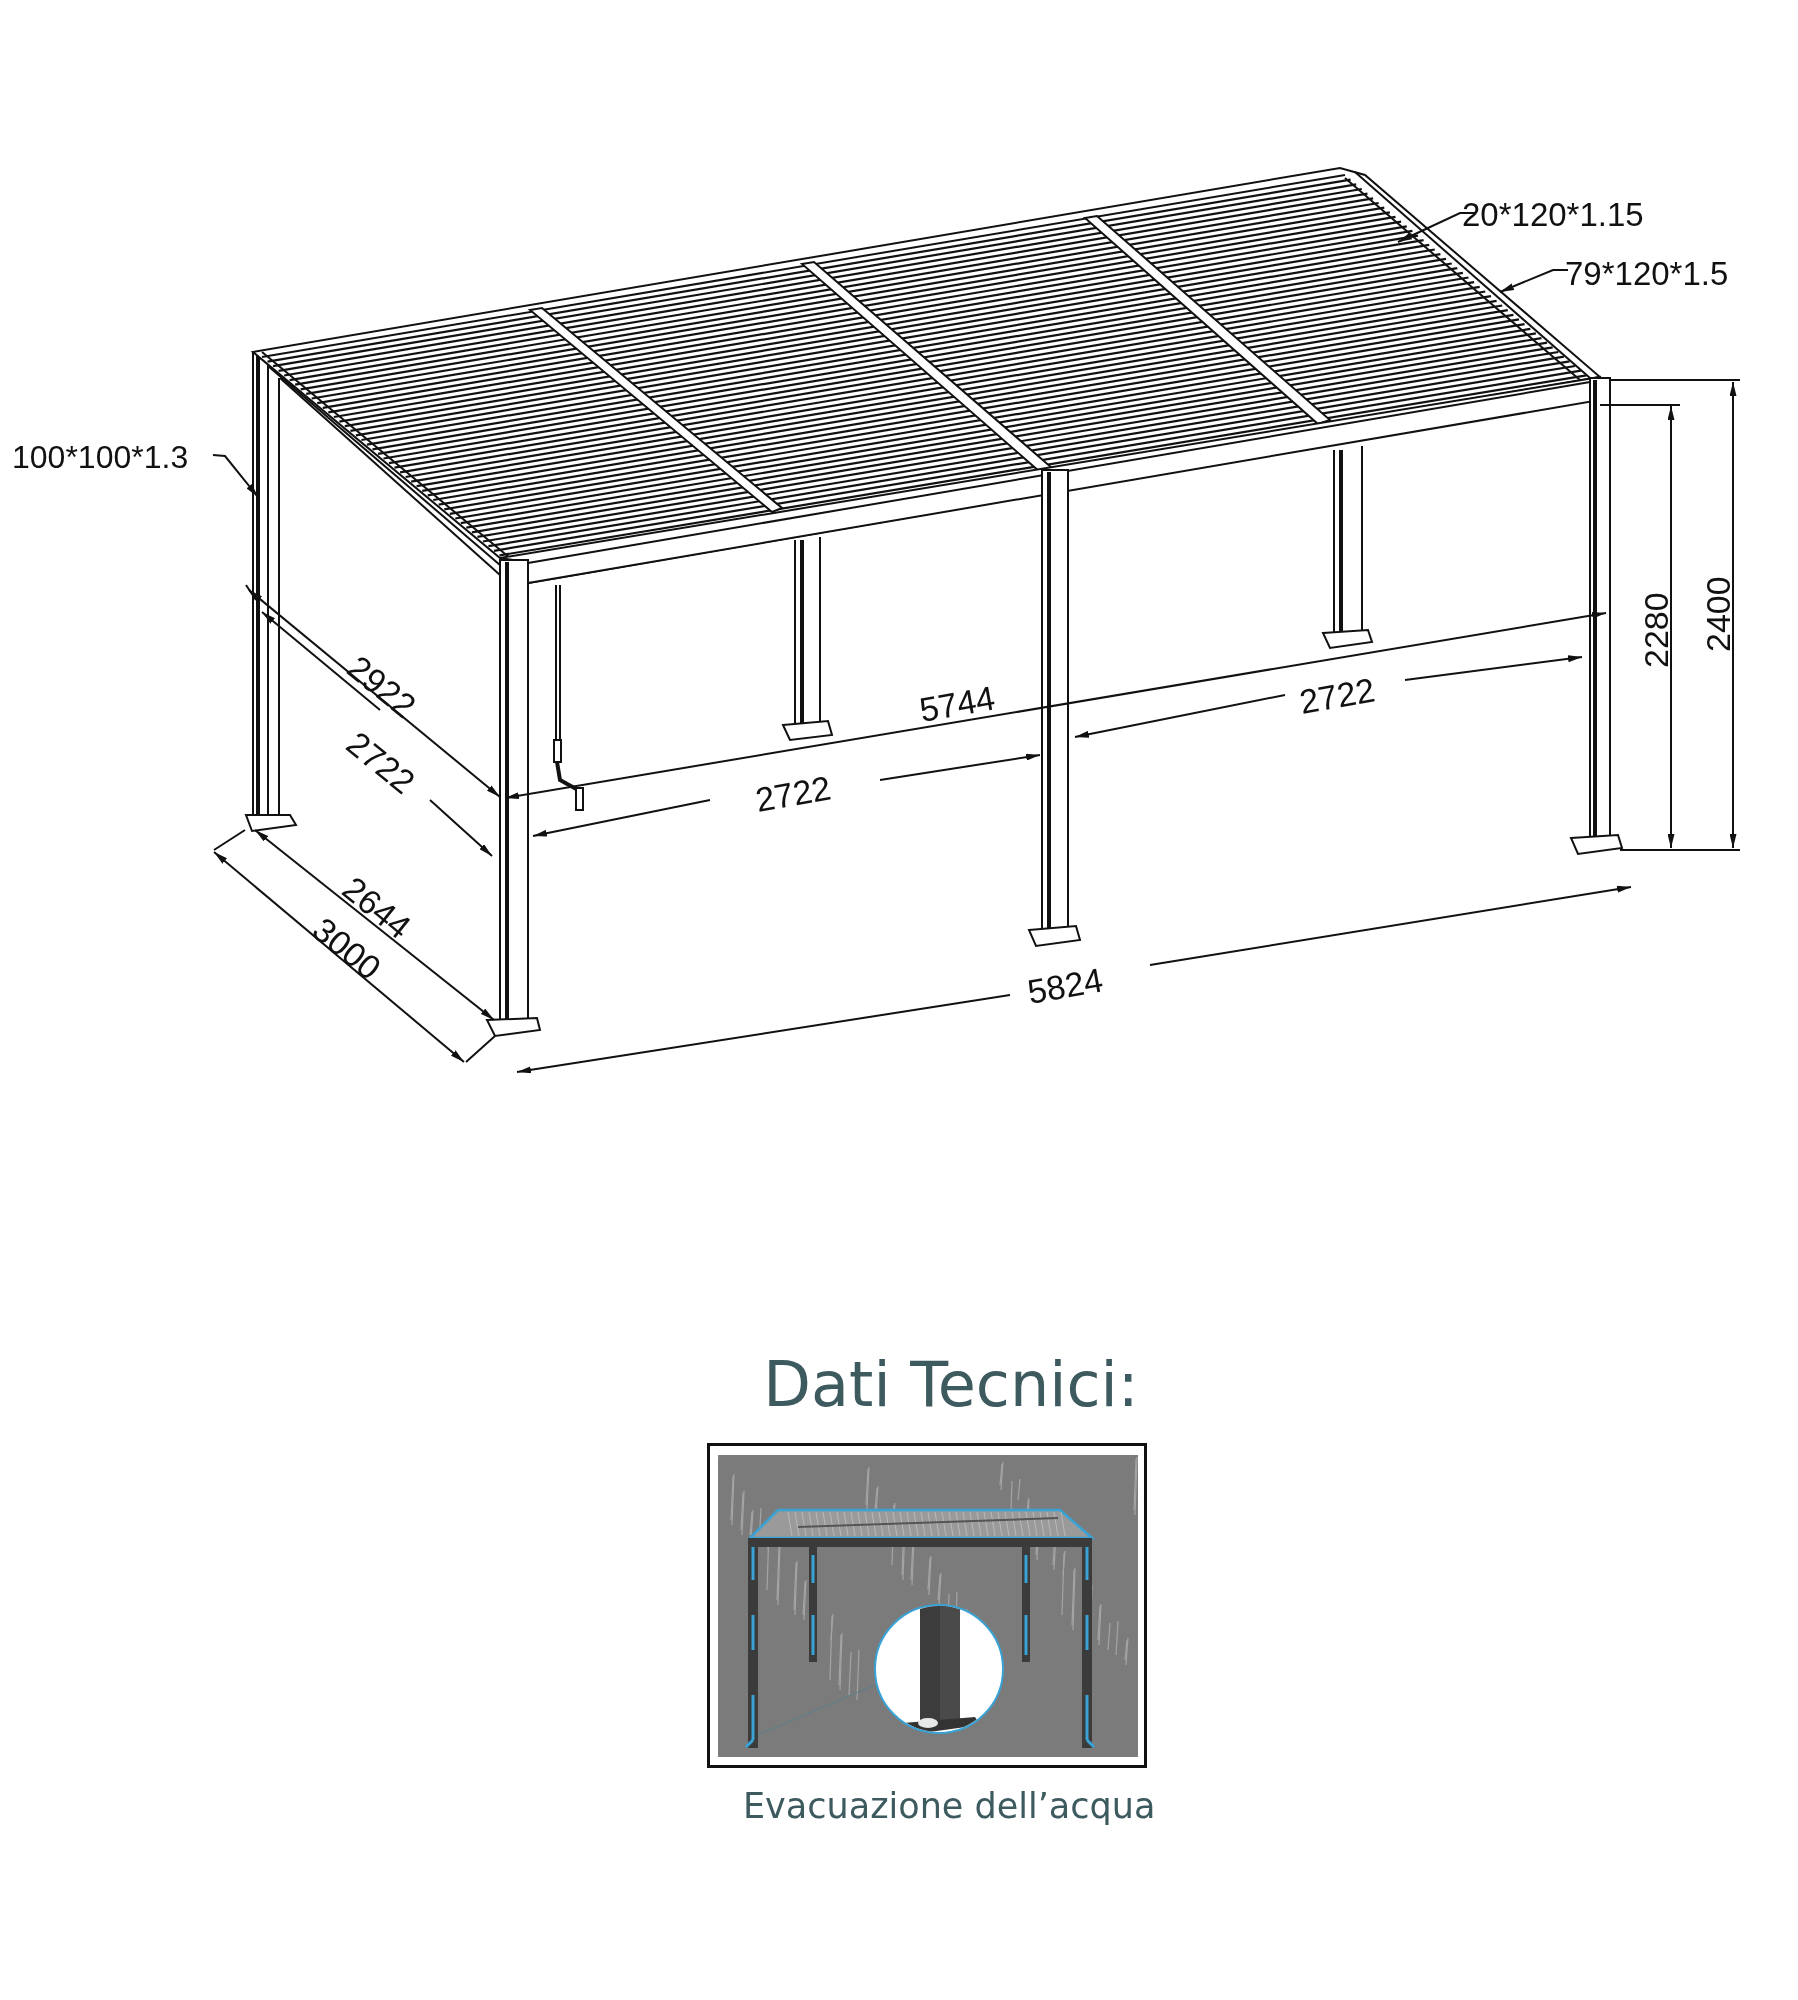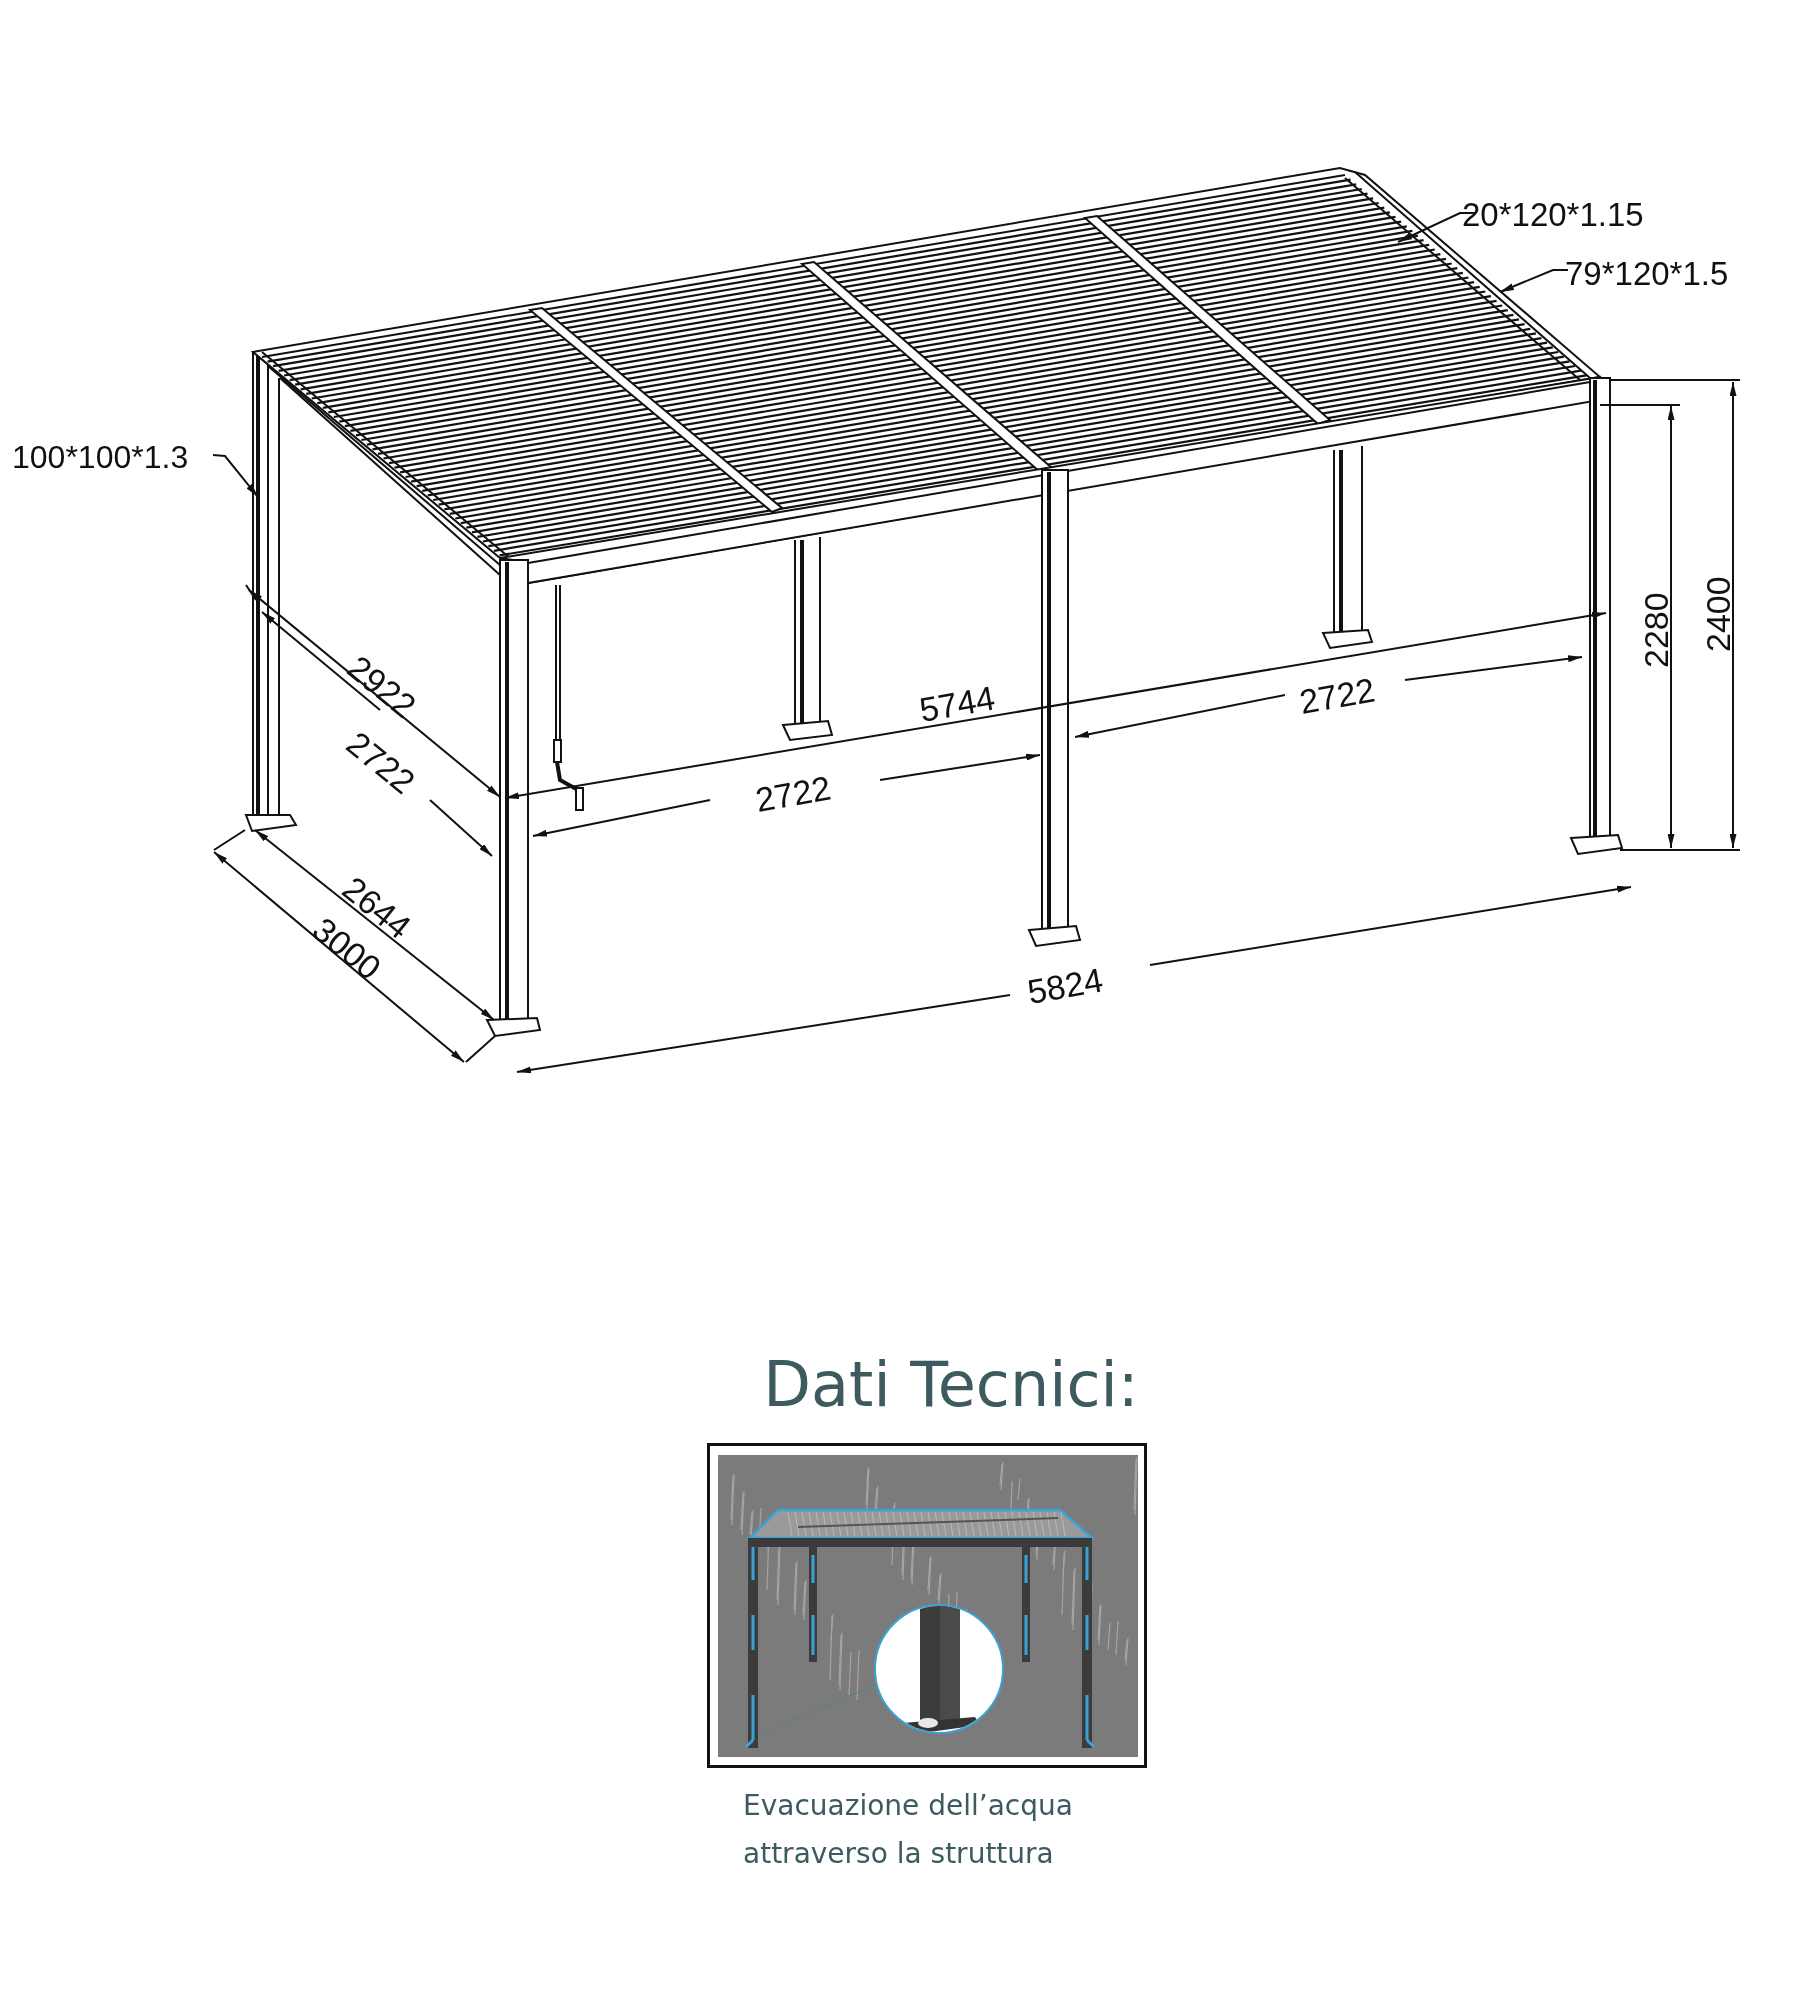--- a/index.html
+++ b/index.html
@@ -11,21 +11,21 @@
     font-family: "DejaVu Sans", sans-serif; font-size: 62px; color: #3d5a5f; letter-spacing: 0px;
     font-weight: normal; margin-left: 52px;
   }
   .inset {
     position: absolute; left: 707px; top: 1443px; width: 440px; height: 325px;
     box-sizing: border-box; border: 3px solid #111; background: #fff;
   }
   .inset svg { position: absolute; left: 8px; top: 9px; }
   .caption {
     position: absolute; left: 743px; top: 1782px; width: 520px;
-    font-family: "DejaVu Sans", sans-serif; font-size: 28px; line-height: 48px; color: #3d5a5f;
+    font-family: "DejaVu Sans", sans-serif; font-size: 35px; line-height: 48px; color: #3d5a5f;
   }
   .caption div { white-space: nowrap; }
 </style>
 </head>
 <body>
 
 <svg id="drawing" width="1798" height="1200" viewBox="0 0 1798 1200" xmlns="http://www.w3.org/2000/svg">
   <defs>
     <marker id="arr" viewBox="0 0 12 6" refX="12" refY="3" markerWidth="14" markerHeight="7" orient="auto-start-reverse" markerUnits="userSpaceOnUse">
       <path d="M0,0 L12,3 L0,6 Z" fill="#111"></path>
@@ -363,14 +363,13 @@
         <polygon points="185,268 257,262 262,270 190,280" fill="#333"></polygon>
         <ellipse cx="210" cy="268" rx="10" ry="5" fill="#e8e8e8"></ellipse>
       </g>
     </g>
     <line x1="40" y1="280" x2="157" y2="230" stroke="#5a7f8c" stroke-width="1"></line>
   </svg>
 </div>
 
 <div class="caption">
   <div>Evacuazione dell’acqua</div>
-  <div>attraverso la struttura</div>
 </div>
 
 </body></html>

